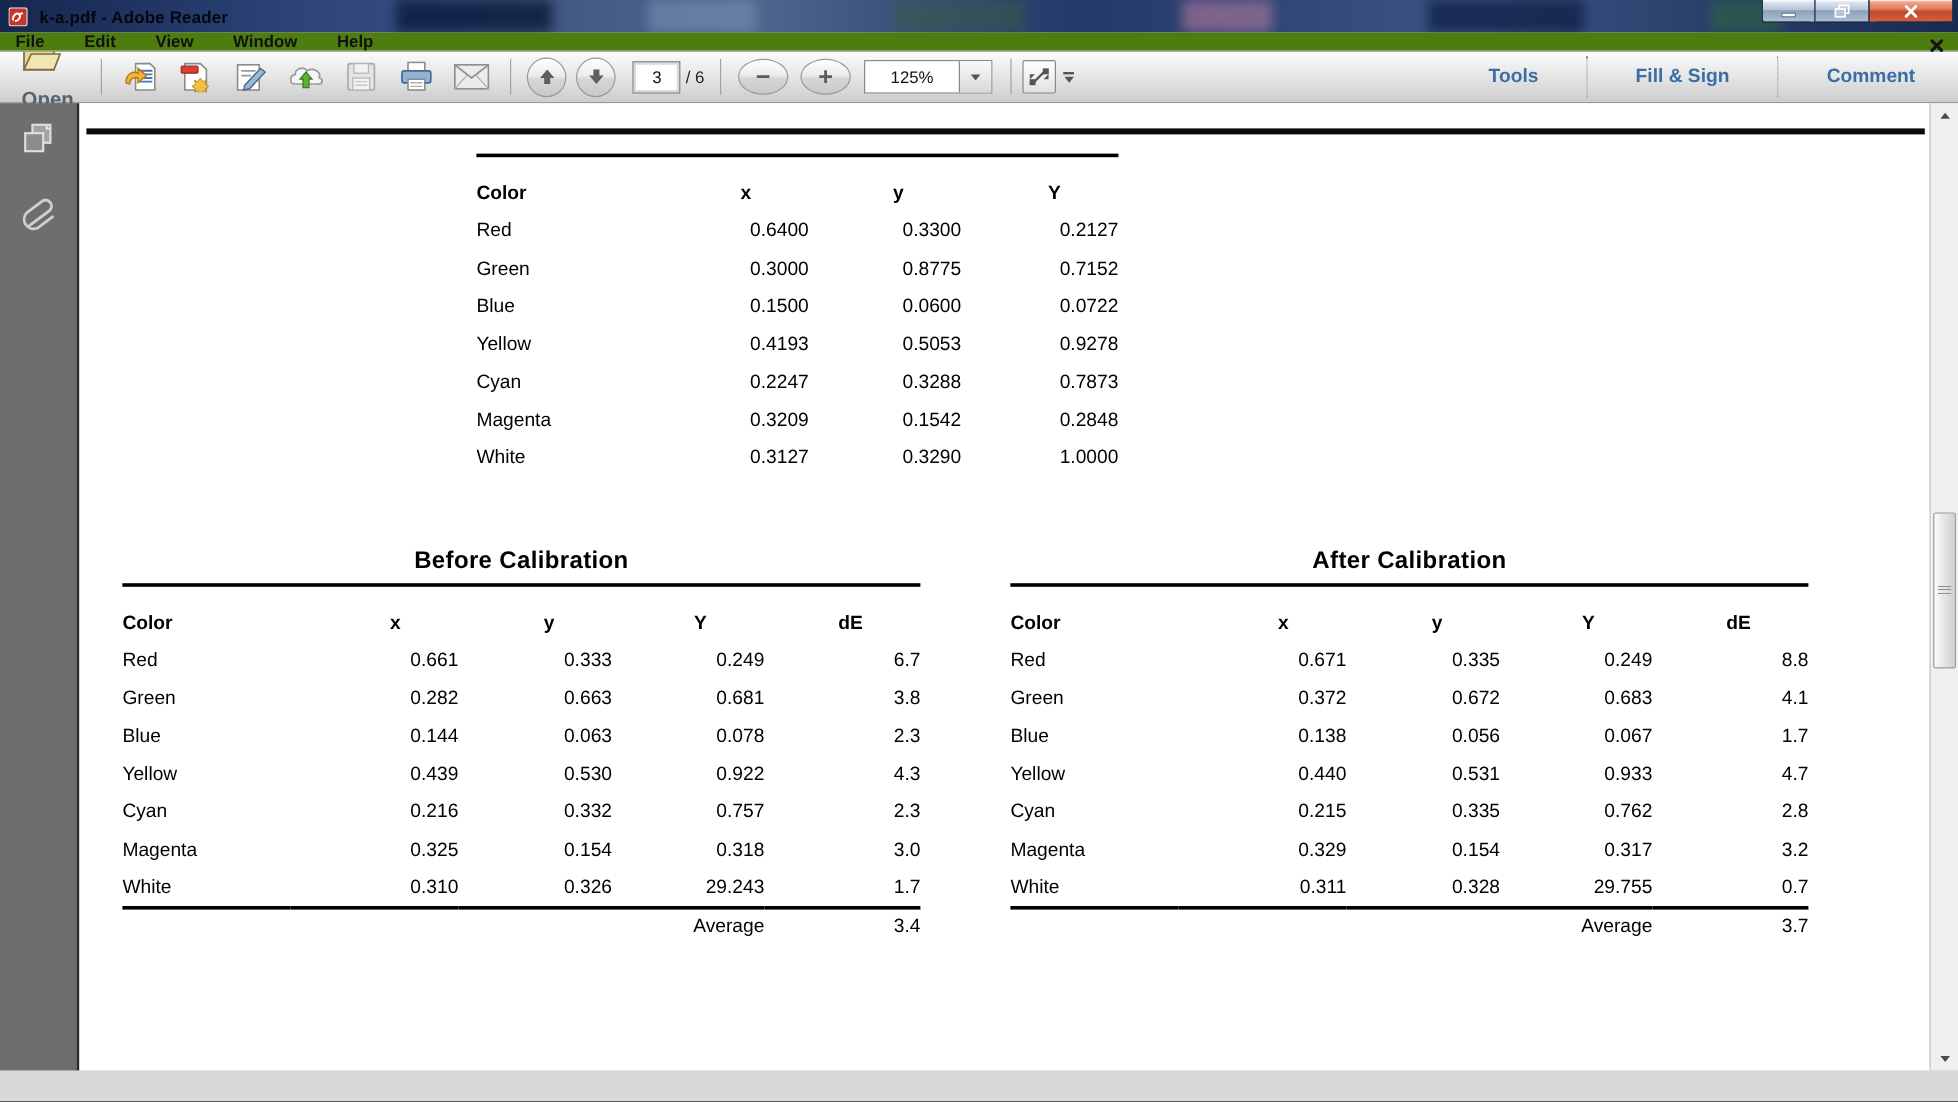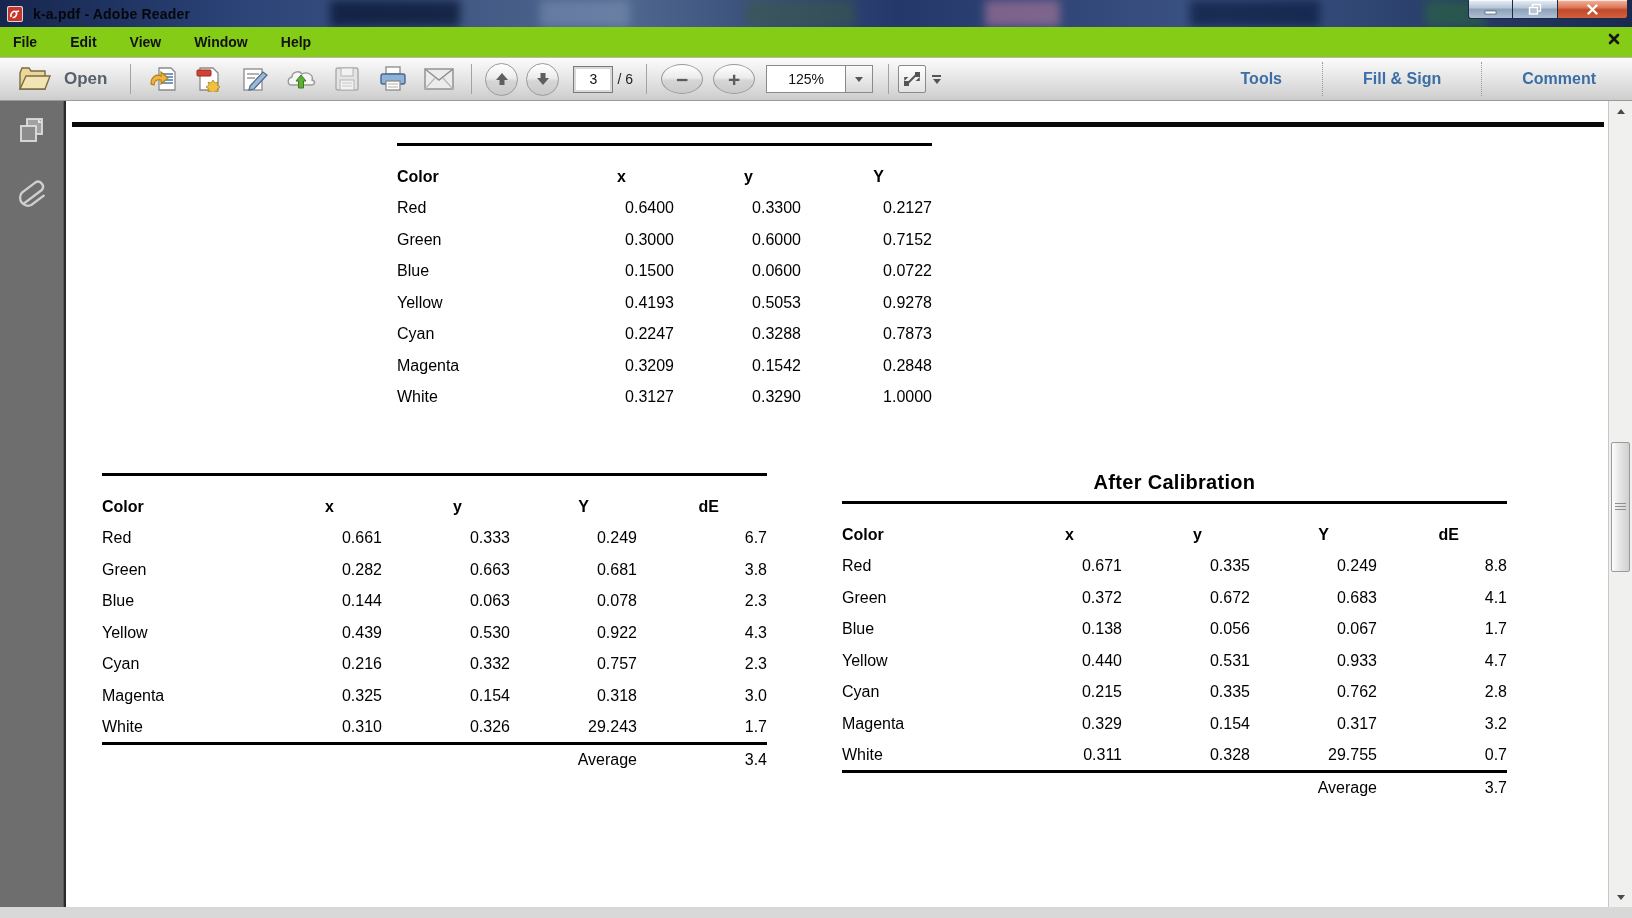--- a/index.html
+++ b/index.html
@@ -16,31 +16,31 @@
   .window-title{position:relative;z-index:2;font-size:14px;font-weight:600;color:#05070d;letter-spacing:.2px;}
   .caption-buttons{position:absolute;right:4px;top:0;display:flex;z-index:3;}
   .cap-btn{height:19px;border:1px solid #1c2c42;border-top:none;display:flex;align-items:center;justify-content:center;
     background:linear-gradient(#e9f0f8,#b6c4d6 45%,#8ca0b8 50%,#aebfd4);box-shadow:inset 0 1px 0 rgba(255,255,255,.7);}
   .cap-min{width:45px;border-radius:0 0 0 3px;}
   .cap-restore{width:44px;border-left:none;border-right:none;}
   .cap-close{width:71px;border-radius:0 0 3px 0;
     background:linear-gradient(#f4b5a0,#e07a5c 40%,#c04a2c 55%,#d2603c);}
 
   
-  .menubar{height:31px;background:#84cc16;border-bottom:1px solid #b9b6b0;display:flex;align-items:center;
+  .menubar{height:16px;background:#4d7c0f;border-bottom:1px solid #b9b6b0;display:flex;align-items:flex-end;
     padding-left:13px;position:relative;}
   .menu-item{font-size:14px;font-weight:600;color:#121212;margin-right:33px;cursor:default;}
   .menubar-close{position:absolute;right:12px;top:4px;}
 
   
   .toolbar{height:43px;background:linear-gradient(#fbfbfb,#e3e3e3 55%,#cdcdcd);
     border-bottom:1px solid #9a9a9a;display:flex;align-items:center;padding:0 10px 0 14px;}
   .tb-sep{width:1px;height:30px;background:#a3a3a3;margin:0 9px;flex:none;}
   .tb-dotsep{width:1px;height:34px;border-left:1px dotted #9a9a9a;margin:0 14px;flex:none;}
-  .open-btn{display:flex;align-items:center;gap:12px;padding:3px 14px 3px 4px;border-radius:3px;cursor:default;}
+  .open-btn{display:flex;gap:12px;padding:3px 14px 3px 4px;border-radius:3px;cursor:default;flex-direction:column;}
   .open-label{font-size:17px;font-weight:700;color:#56616c;}
   .tb-icon-btn{width:46px;height:36px;display:flex;align-items:center;justify-content:center;border-radius:3px;flex:none;}
   .circle-btn{width:33px;height:33px;border-radius:50%;border:1px solid #9a9a9a;margin:0 4px;flex:none;
     background:linear-gradient(#ffffff,#ececec 45%,#d6d6d6 55%,#c9c9c9);display:flex;align-items:center;justify-content:center;}
   .oval-btn{width:42px;height:30px;border-radius:50%;border:1px solid #9a9a9a;margin:0 5px;flex:none;
     background:linear-gradient(#ffffff,#ececec 45%,#d6d6d6 55%,#c9c9c9);display:flex;align-items:center;justify-content:center;
     font-size:21px;font-weight:700;color:#5c5c5c;line-height:1;}
   .page-box{width:40px;height:27px;background:#fff;border:1px solid #7a7a7a;box-shadow:0 0 0 2px #d9d9d9 inset;
     font-size:14px;color:#111;text-align:center;margin:0 4px 0 10px;padding:0;}
   .page-total{font-size:14px;color:#222;margin-right:4px;}
@@ -305,21 +305,21 @@
           <tbody>
               <tr>
                 <td>Red</td>
                 <td>0.6400</td>
                 <td>0.3300</td>
                 <td>0.2127</td>
               </tr>
               <tr>
                 <td>Green</td>
                 <td>0.3000</td>
-                <td>0.6000</td>
+                <td>0.8775</td>
                 <td>0.7152</td>
               </tr>
               <tr>
                 <td>Blue</td>
                 <td>0.1500</td>
                 <td>0.0600</td>
                 <td>0.0722</td>
               </tr>
               <tr>
                 <td>Yellow</td>
@@ -343,20 +343,21 @@
                 <td>White</td>
                 <td>0.3127</td>
                 <td>0.3290</td>
                 <td>1.0000</td>
               </tr>
             </tbody>
         </table>
       </div>
 
       <div class="doc-block blk-before">
+        <div class="blk-title">Before Calibration</div>
         <div class="blk-rule"></div>
         <table>
           <thead>
               <tr>
             <th>Color</th>
             <th>x</th>
             <th>y</th>
             <th>Y</th>
             <th>dE</th>
           </tr>

